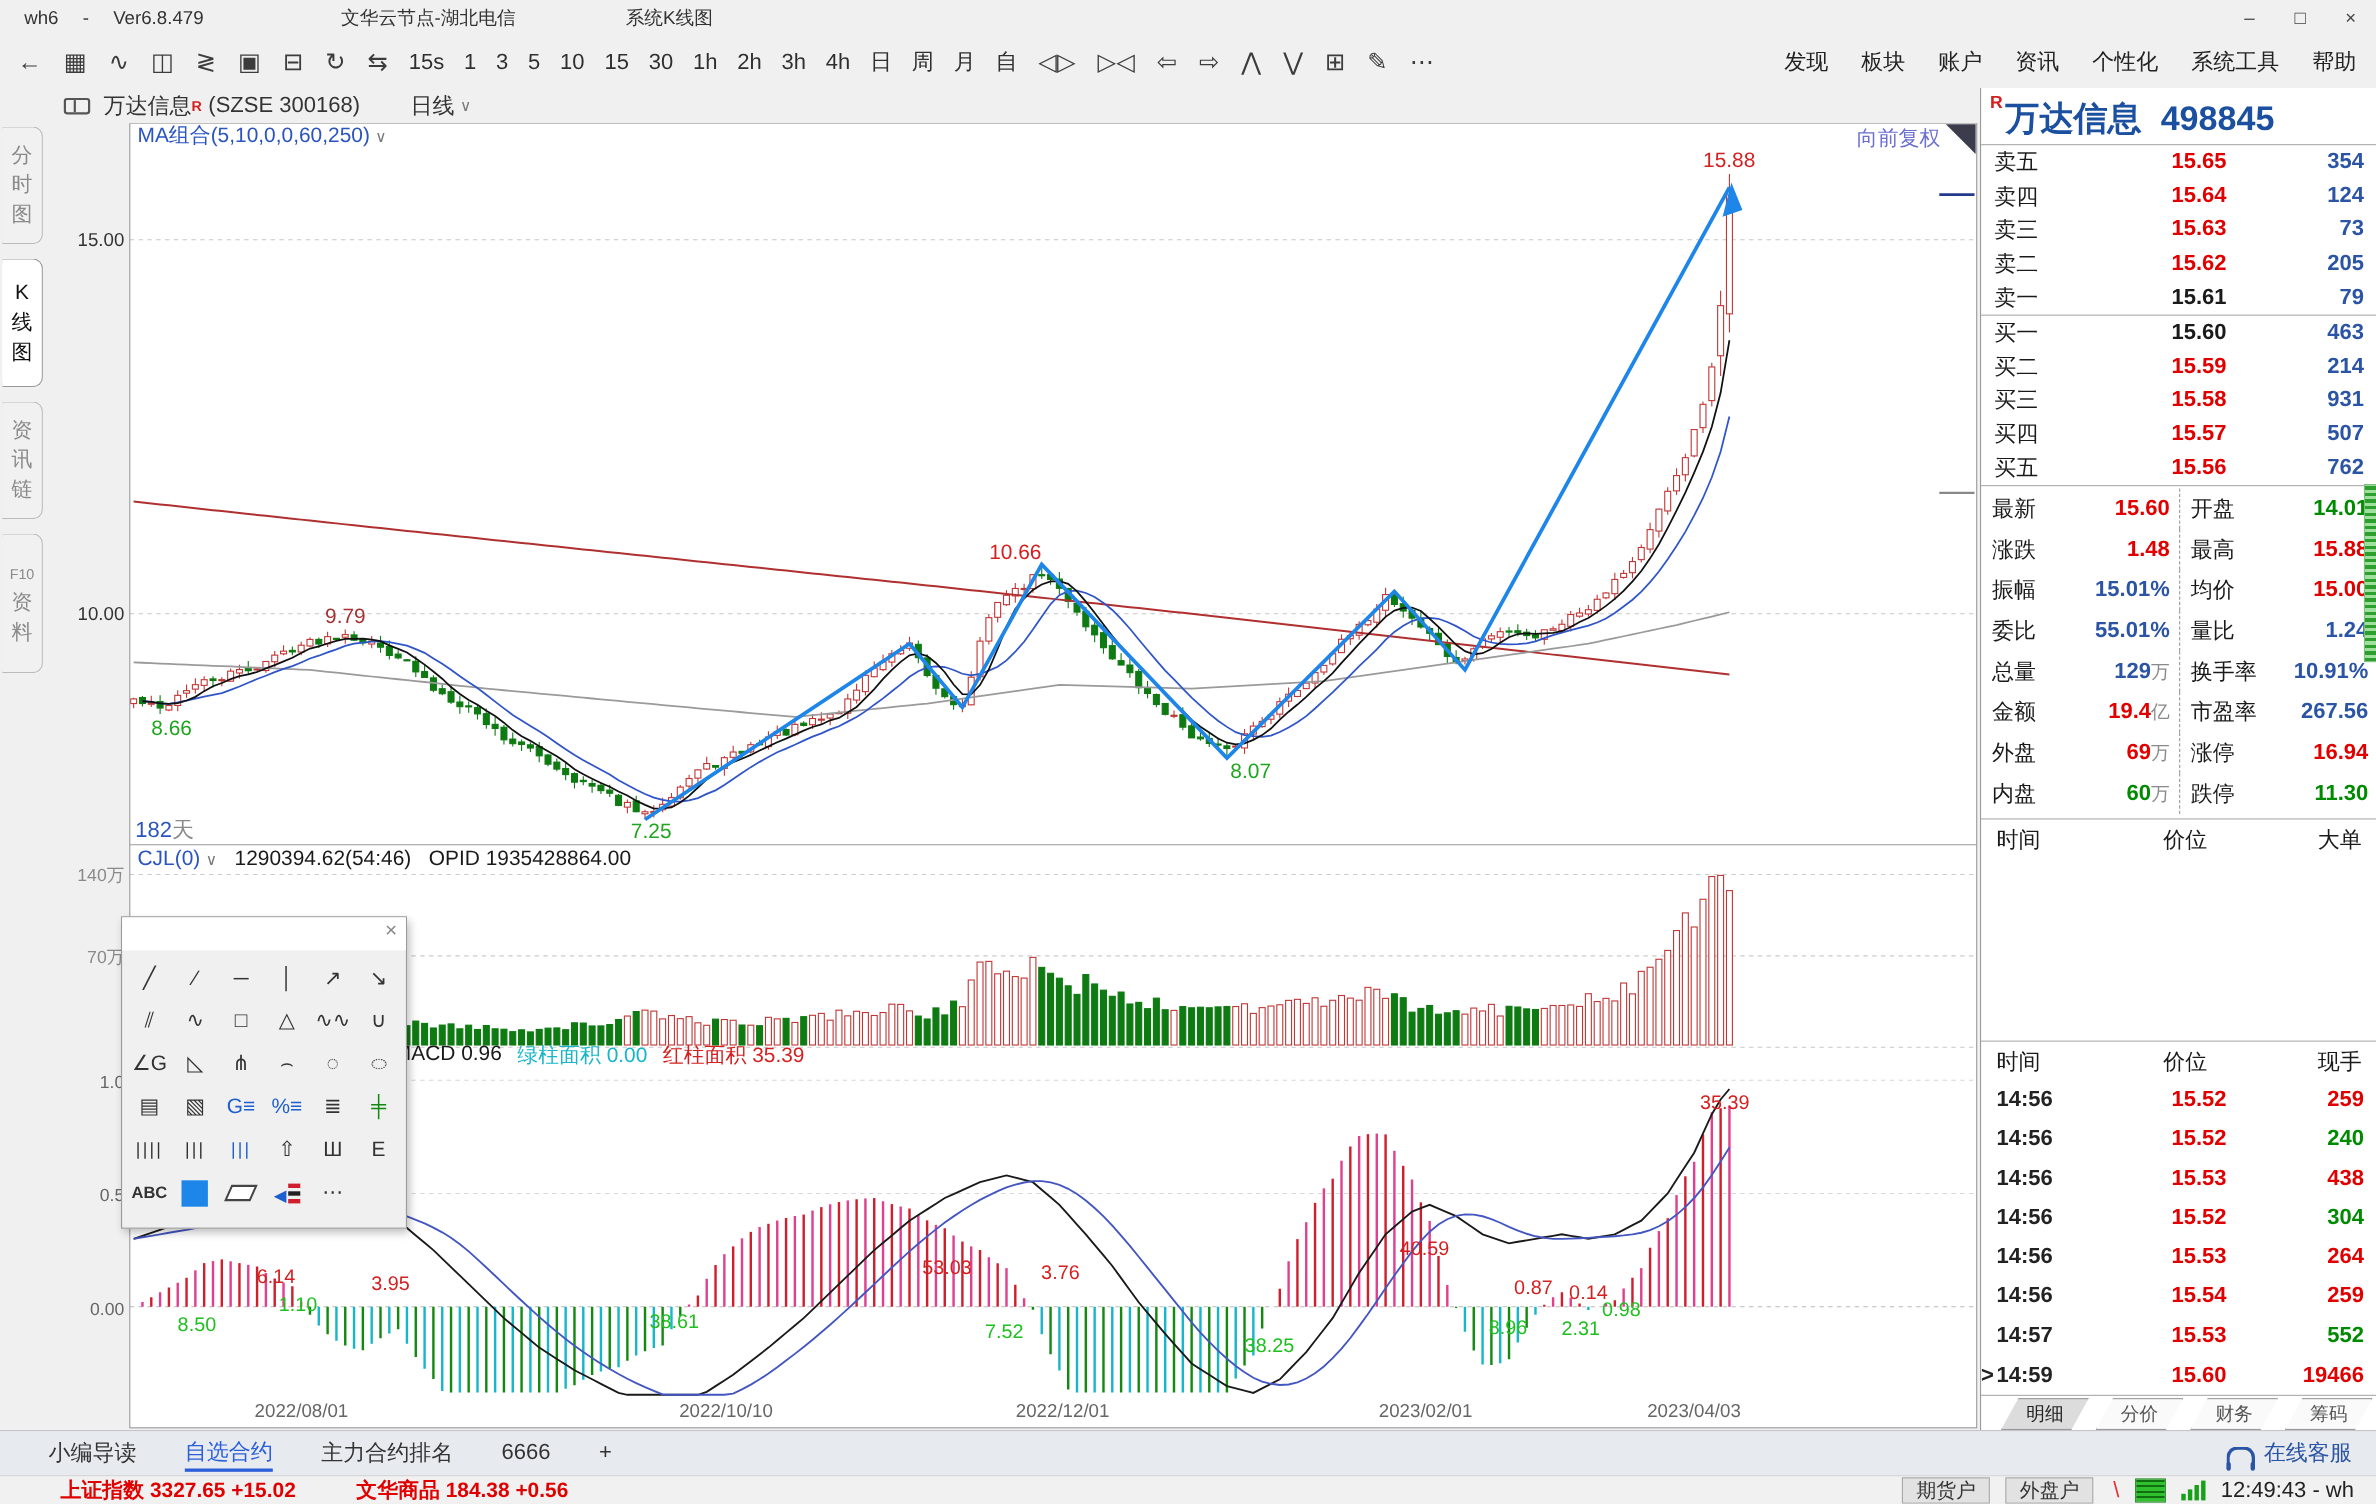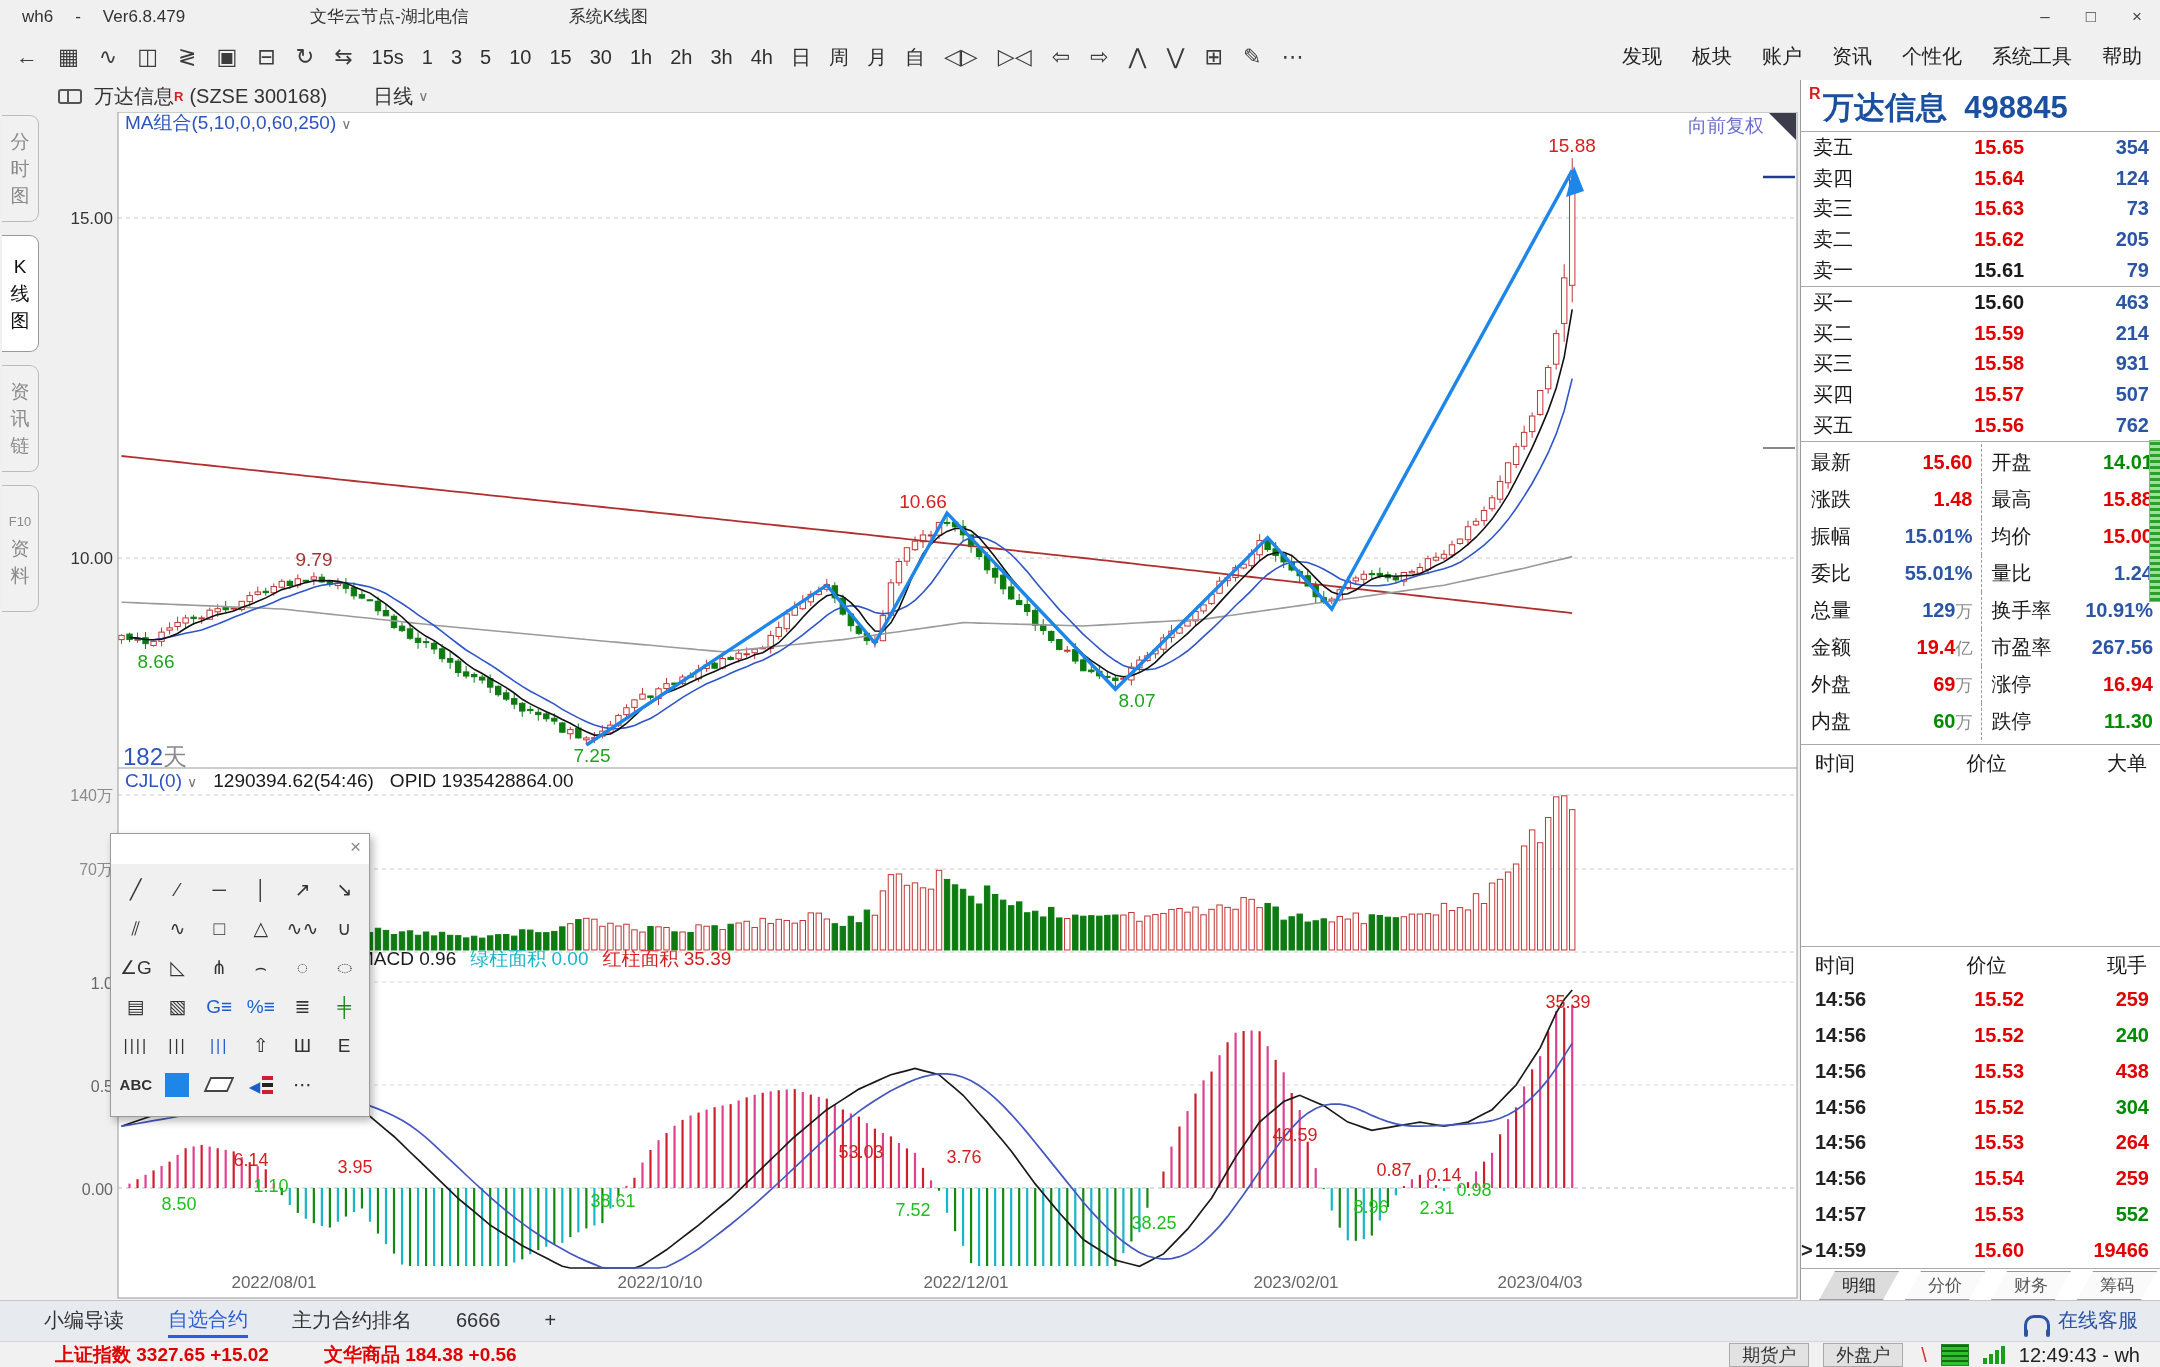--- a/index.html
+++ b/index.html
@@ -30,21 +30,21 @@
   #sidebar{position:absolute;left:0;top:80px;width:40px;height:1220px;background:#f0f0f0;}
   .stab{position:absolute;left:2px;width:36px;background:#f1f1f1;border:1px solid #bbb;border-left:none;
     border-radius:0 9px 9px 0;color:#8a8a8a;font-size:19px;display:flex;flex-direction:column;
     align-items:center;justify-content:center;line-height:27px;}
   .stab.active{background:#ffffff;color:#111;border-color:#999;}
   
   #chart-svg{position:absolute;left:0;top:0;z-index:1;}
   .ovl{position:absolute;z-index:5;white-space:nowrap;}
   #ma-bar{left:125px;top:110px;font-size:19px;display:flex;gap:20px;align-items:center;}
   #adjust-label{left:1688px;top:113px;font-size:19px;color:#6a6fd0;}
-  #days-label{left:123px;top:741px;font-size:24px;}
+  #days-label{left:123px;top:741px;font-size:20px;}
   #cjl-bar{left:125px;top:770px;font-size:19px;display:flex;gap:16px;align-items:center;}
   #macd-bar{left:358px;top:946px;font-size:19px;display:flex;gap:14px;align-items:center;}
   
   #drawpop{position:absolute;left:110px;top:833px;width:258px;height:282px;z-index:30;background:#f0f0f0;
     border:1px solid #9a9a9a;box-shadow:3px 4px 8px rgba(0,0,0,.28);}
   #drawpop .hd{height:30px;background:#ffffff;position:relative;}
   #drawpop .hd .x{position:absolute;right:8px;top:2px;font-size:19px;color:#888;}
   #drawpop .grid{display:grid;grid-template-columns:repeat(6,1fr);padding:6px 4px;}
   #drawpop .cell{height:39px;display:flex;align-items:center;justify-content:center;font-size:19px;color:#333;}
   #drawpop .wide{transform:scaleX(1.5);display:inline-block;}

